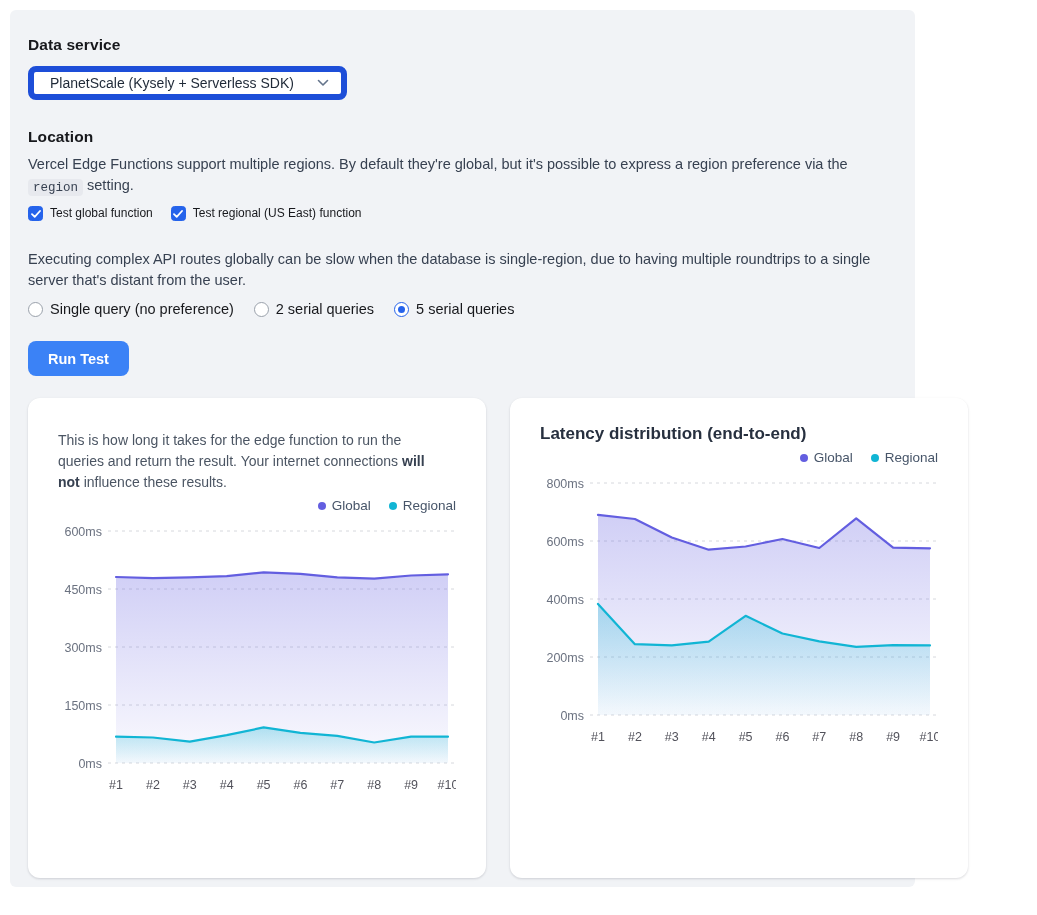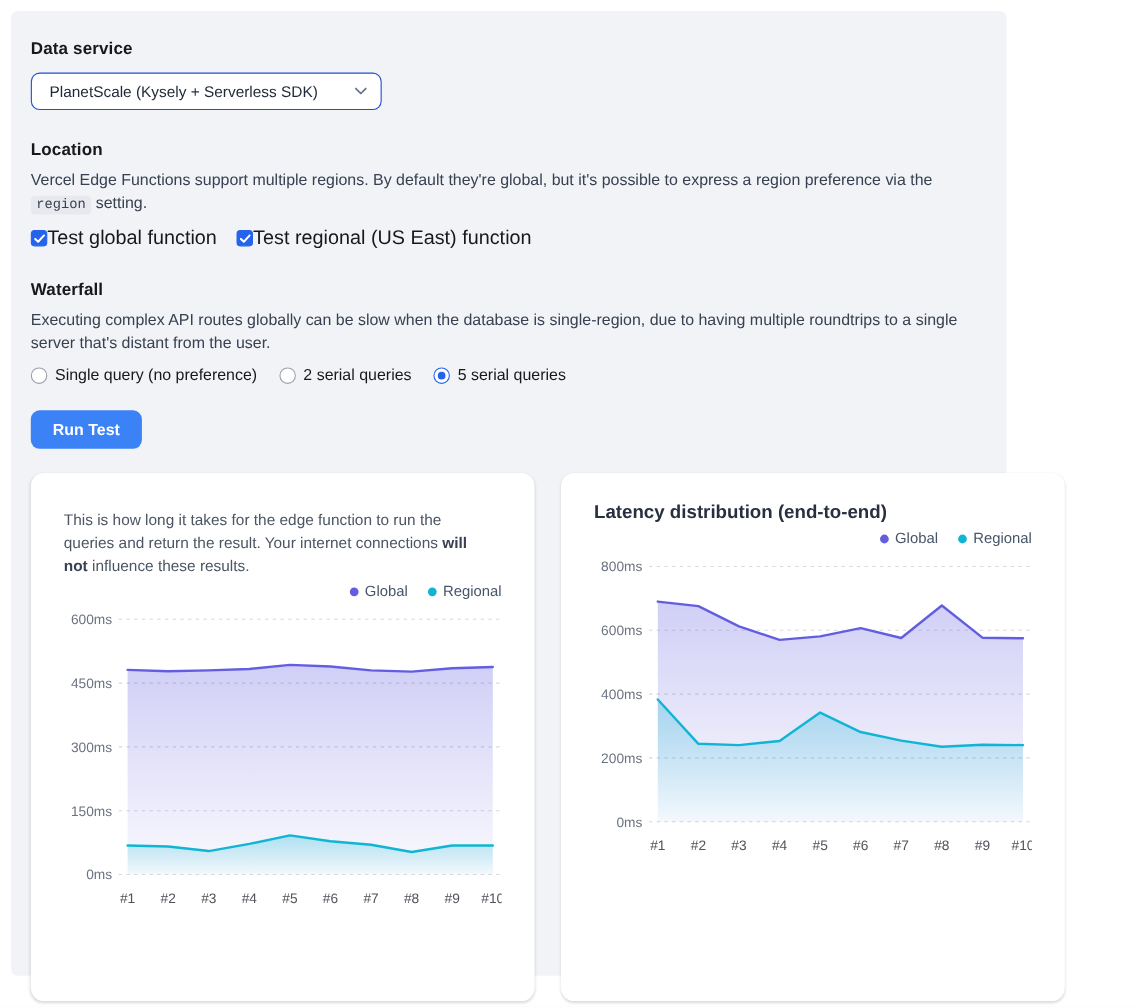--- a/index.html
+++ b/index.html
@@ -4,34 +4,34 @@
 <style>
   * { margin:0; padding:0; box-sizing:border-box; }
   html,body { width:1037px; height:915px; background:#ffffff; overflow:hidden;
               font-family:"Liberation Sans", sans-serif; }
   .container { position:absolute; left:10px; top:10px; width:905px; height:877px;
                background:#f1f3f6; border-radius:6px; padding:26px 18px 0 18px; }
   h2.sec { font-size:15.5px; font-weight:700; color:#17181c; letter-spacing:.1px; }
 
   
   .select { margin-top:12px; width:319px; height:34px; background:#fff;
-            border:1px solid #1d4ed8; border-radius:8px; display:flex;
+            border:6px solid #1d4ed8; border-radius:8px; display:flex;
             align-items:center; justify-content:space-between; padding:0 12px 0 16px;
             cursor:pointer; }
   .select .val { font-size:14px; color:#1f2937; }
   .select svg { display:block; }
 
   .gap-lg { margin-top:28px; }
   p.desc { margin-top:8px; font-size:14.5px; color:#374151; line-height:1.45; }
   .chip { font-family:"Liberation Mono","DejaVu Sans Mono",monospace; font-size:12.5px;
           background:#e7e9ee; color:#374151; border-radius:4px; padding:1.5px 5px; }
 
   
   .checks { margin-top:10px; display:flex; gap:18px; }
-  .check { display:flex; align-items:center; font-size:18px; color:#17181c; cursor:pointer; }
+  .check { display:flex; align-items:flex-start; gap:7px; font-size:12px; color:#17181c; cursor:pointer; }
   .cb { width:15px; height:15px; border-radius:3.5px; border:1px solid #9aa1ab; background:#fff;
         display:flex; align-items:center; justify-content:center; }
   .cb.on { background:var(--control-blue); border-color:var(--control-blue); }
   .cb svg { display:none; }
   .cb.on svg { display:block; }
 
   
   .radios { margin-top:10px; display:flex; gap:20px; }
   .radio-opt { display:flex; align-items:center; gap:7px; font-size:14.5px; color:#17181c; cursor:pointer; }
   .rb { width:15px; height:15px; border-radius:50%; border:1.5px solid #9aa1ab; background:#fff;
@@ -93,21 +93,20 @@
           <svg width="10" height="8" viewBox="0 0 10 8">
               <path d="M1 4.2 L3.7 6.8 L9 1" fill="none" stroke="#fff" stroke-width="1.8" stroke-linecap="round" stroke-linejoin="round"></path>
             </svg>
         </span>
         <span>Test regional (US East) function</span>
       </label>
     </div>
   </section>
 
   <section class="gap-lg">
-    <h2 class="sec">Waterfall</h2>
     <p class="desc" style="max-width:960px;">Executing complex API routes globally can be slow when the database is single-region, due to having multiple roundtrips to a single server that's distant from the user.</p>
     <div class="radios">
       <label class="radio-opt">
         <span class="rb">
             <span class="dot"></span>
           </span>
         <span>Single query (no preference)</span>
       </label>
       <label class="radio-opt">
         <span class="rb">

